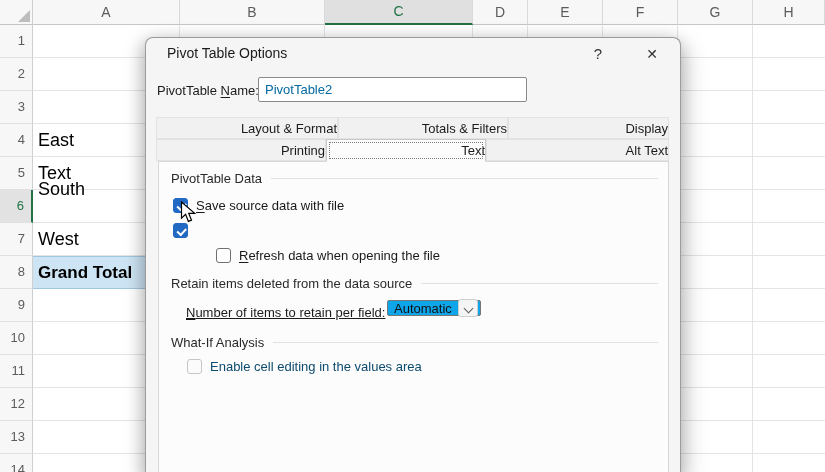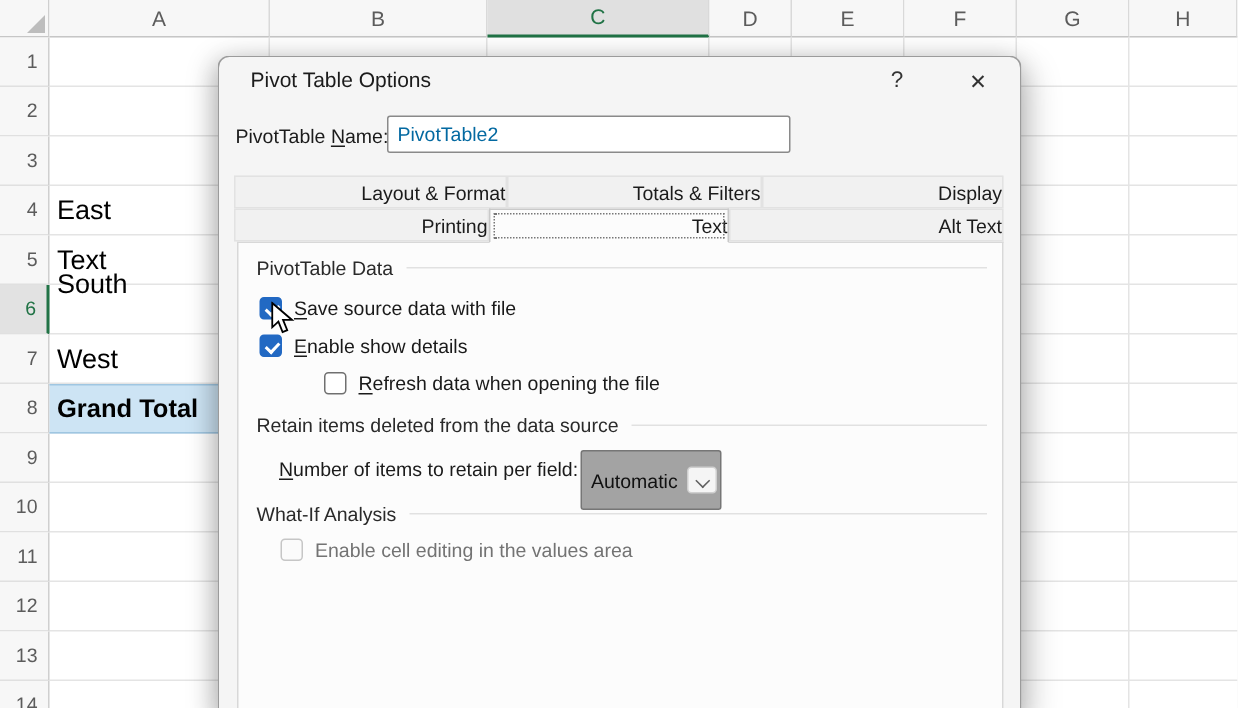--- a/index.html
+++ b/index.html
@@ -120,27 +120,27 @@
   .r4{ left:28px; top:197px; }
   .box{
     width:15px; height:15px; border:1px solid #707070; border-radius:3px;
     background:#fff; position:relative; flex:0 0 auto;
   }
   .box.checked{ background:var(--accent); border-color:var(--accent); }
   .box.checked::after{
     content:""; position:absolute; left:3px; top:3.5px; width:7px; height:3.5px;
     border-left:2px solid #fff; border-bottom:2px solid #fff; transform:rotate(-47deg);
   }
-  .chk-row.disabled{ color:#737373; }
+  .chk-row.disabled{ color:#0c4a6e; }
   .chk-row.disabled .box{ border-color:#c6c6c6; background:#fbfbfb; }
 
-  .field-row{ position:absolute; left:27px; top:141px; height:20px; line-height:20px; white-space:nowrap; }
+  .field-row{ position:absolute; left:27px; top:141px; height:20px; line-height:20px; white-space:nowrap;text-decoration:underline; }
   .dropdown{
-    position:absolute; left:228px; top:138px; width:94px; height:40px;
-    background:#a3a3a3; border:1px solid #767676; border-radius:2px;
+    position:absolute; left:228px; top:138px; width:94px; height:16px;
+    background:#0ea5e9; border:1px solid #767676; border-radius:2px;
     display:flex; align-items:center;
   }
   .dd-value{ flex:1; padding-left:6px; font-size:13px; color:#111; }
   .dd-btn{
     width:20px; height:18px; margin-right:2px; border:1px solid #cfcfcf; border-radius:3px;
     background:#f5f5f5; position:relative; flex:0 0 auto;
   }
   .dd-btn::after{
     content:""; position:absolute; left:5.5px; top:5px; width:6px; height:6px;
     border-left:1.4px solid #5f5f5f; border-bottom:1.4px solid #5f5f5f; transform:rotate(-45deg);
@@ -229,21 +229,20 @@
       <span class="rule"></span>
     </div>
 
     <div class="chk-row r1">
       <span class="box checked"></span>
       <span><span class="mn">S</span><span>ave source data with file</span></span>
     </div>
 
     <div class="chk-row r2">
       <span class="box checked"></span>
-      <span><span class="mn">E</span><span>nable show details</span></span>
     </div>
 
     <div class="chk-row r3">
       <span class="box"></span>
       <span><span class="mn">R</span><span>efresh data when opening the file</span></span>
     </div>
 
     <div class="caption cap2">
       <span>Retain items deleted from the data source</span>
       <span class="rule"></span>

